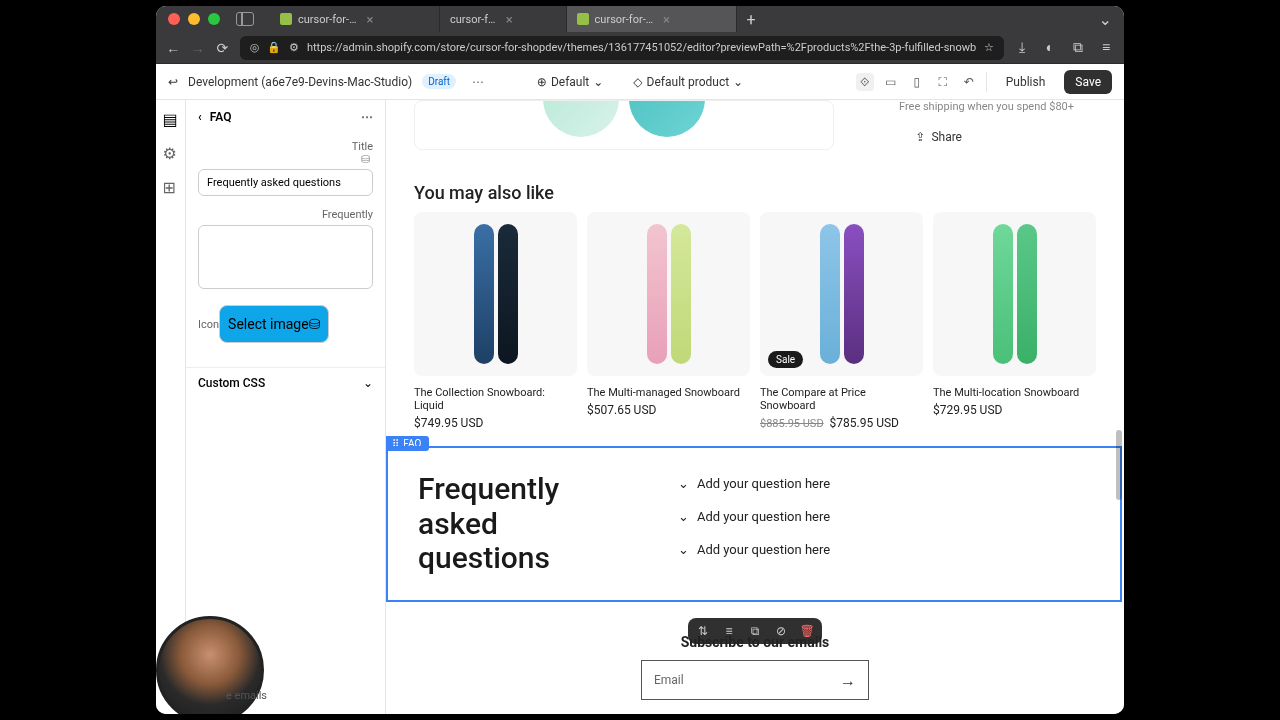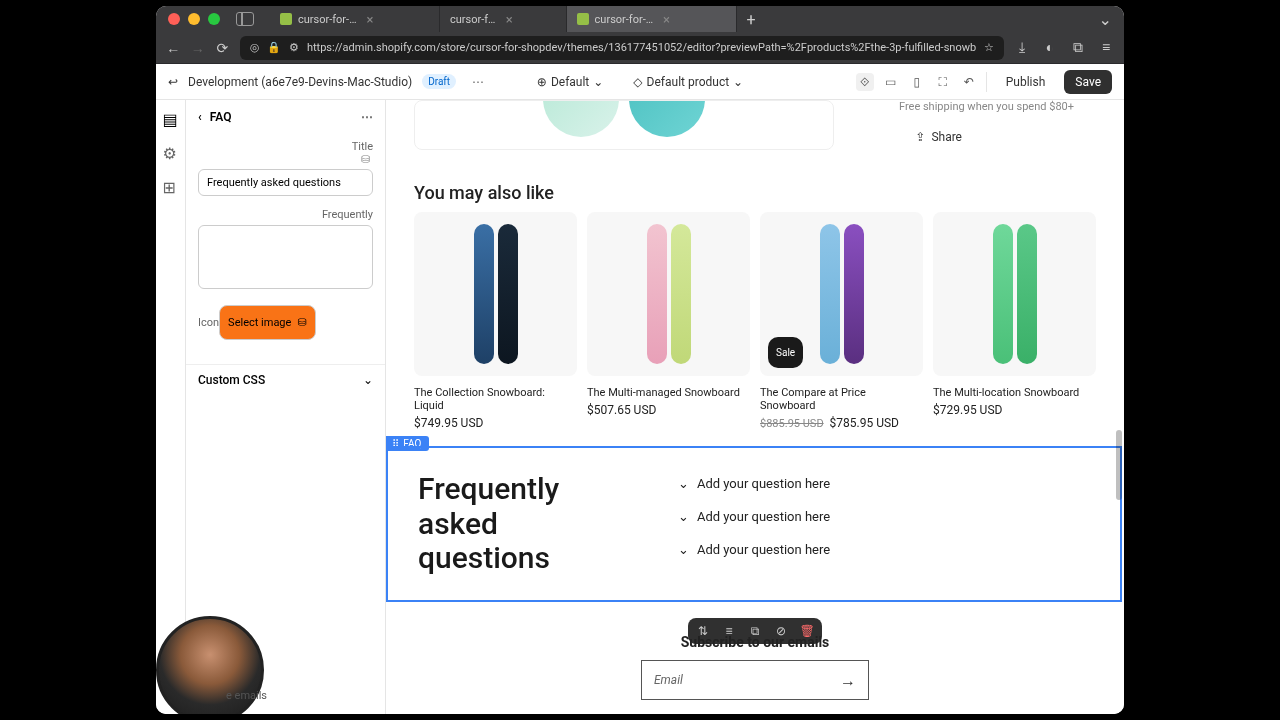--- a/index.html
+++ b/index.html
@@ -54,57 +54,57 @@
 .panel-head { display:flex; align-items:center; padding:10px 12px; gap:8px; font-size:12px; font-weight:600; }
 .panel-head .back { cursor:pointer; }
 .panel-head .dots3 { margin-left:auto; cursor:pointer; color:#666;}
 .field { padding:6px 12px; }
 .field-label { font-size:11px; color:#666; display:flex; align-items:flex-end; justify-content:space-between; margin-bottom:4px;flex-direction:column;}
 .field-label .db-icn{width:12px;height:12px;color:#888;}
 .text-input { width:100%; border:1px solid #ccc; border-radius:6px; padding:6px 8px; font-size:11px; }
 .textarea { width:100%; height:64px; border:1px solid #ccc; border-radius:6px; padding:6px; resize:none; }
 .icon-row { display:flex; align-items:center; padding:6px 12px;}
 .icon-row .lbl{font-size:11px;color:#666;}
-.select-img { border:1px solid #ccc; border-radius:8px; padding:10px 8px; font-size:11px; display:flex; align-items:center; gap:6px; cursor:pointer; background:#f97316;}
+.select-img { border:1px solid #ccc; border-radius:8px; padding:10px 8px; font-size:14px; display:flex; align-items:center; cursor:pointer; background:#0ea5e9;}
 .css-row { margin-top:18px; padding:8px 12px; font-size:12px; font-weight:500; display:flex; justify-content:space-between; align-items:center; border-top:1px solid #eee; cursor:pointer;}
 
 .preview { flex:1; background:#fff; position:relative; overflow:hidden; }
 .scrollbar { position:absolute; right:2px; top:330px; width:6px; height:70px; background:rgba(0,0,0,.25); border-radius:3px; }
 .free-ship { position:absolute; top:0px; right:50px; font-size:11px; color:#888; }
 .share { position:absolute; top:30px; right:162px; font-size:12px; color:#333; cursor:pointer; display:flex; gap:6px; align-items:center;}
 .prod-img-box { position:absolute; top:0; left:28px; width:420px; height:50px; border:1px solid #eee; border-radius:8px; display:flex; justify-content:center; align-items:flex-start; gap:10px; overflow:hidden;}
 .circle { width:76px; height:76px; border-radius:50%; margin-top:-40px; }
 .c1{background:linear-gradient(135deg,#b5e8d5,#d9f2ea);} .c2{background:linear-gradient(135deg,#4ac0c0,#6fd4d4);}
 .related-title { position:absolute; top:82px; left:28px; font-size:18px; font-weight:500; color:#222;}
 .grid { position:absolute; top:112px; left:28px; right:28px; display:grid; grid-template-columns:repeat(4,1fr); gap:10px;}
 .card { }
 .card .ph { height:164px; background:#f7f7f7; border-radius:8px; display:flex; align-items:center; justify-content:center; gap:4px; position:relative;}
 .board { width:20px; height:140px; border-radius:10px; }
 .b1a{background:linear-gradient(#3a6fa5,#1e4066);} .b1b{background:linear-gradient(#1a2a3a,#0d1620);}
 .b2a{background:linear-gradient(#f2c4d0,#e8a0b8);} .b2b{background:linear-gradient(#d4e89a,#c0d878);}
 .b3a{background:linear-gradient(#8ec5e8,#6ab0d8);} .b3b{background:linear-gradient(#8a4fc0,#5a2f80);}
 .b4a{background:linear-gradient(#6fd89a,#4ac078);} .b4b{background:linear-gradient(#5ac888,#3ab068);}
-.sale-badge{position:absolute;left:8px;bottom:8px;background:#1a1a1a;color:#fff;font-size:10px;padding:10px 8px;border-radius:10px;}
+.sale-badge{position:absolute;left:8px;bottom:8px;background:#1a1a1a;color:#fff;font-size:10px;padding:3px 8px;border-radius:10px;}
 .card .nm { font-size:11px; margin-top:10px; color:#222;}
 .card .pr { font-size:12px; margin-top:4px; color:#222;}
 .card .pr .strike{text-decoration:line-through;color:#888;margin-right:6px;font-size:11px;}
 
 .faq-tag { position:absolute; top:336px; left:0; background:#3b82f6; color:#fff; font-size:10px; padding:2px 8px 2px 6px; border-radius:0 3px 3px 0; display:flex; gap:4px; align-items:center;}
 .faq-box { position:absolute; top:346px; left:0; right:2px; height:156px; border:2px solid #3b82f6; display:flex; padding:24px 30px; gap:60px;}
 .faq-title { font-size:30px; font-weight:500; color:#1a1a1a; max-width:200px; line-height:1.15;}
 .faq-list { flex:1; display:flex; flex-direction:column; gap:18px; padding-top:4px;}
 .faq-item { display:flex; gap:8px; font-size:13px; color:#222; cursor:pointer;}
 .faq-item .chev{transform:rotate(0deg);}
 
 .toolbar { position:absolute; top:518px; left:50%; transform:translateX(-50%); background:#303030; border-radius:8px; padding:4px 6px; display:flex; gap:8px;}
 .tb-icn { width:18px;height:18px;display:flex;align-items:center;justify-content:center;cursor:pointer;color:#ccc;font-size:12px;}
 .tb-icn.del{color:#ff6b6b;}
 
 .subscribe { position:absolute; top:534px; left:0; right:0; text-align:center; font-size:14px; color:#222;font-weight:bold;}
-.email-box { position:absolute; top:560px; left:50%; transform:translateX(-50%); width:228px; height:40px; border:1px solid #555; display:flex; align-items:center; padding:0 12px;font-style:italic;}
+.email-box { position:absolute; top:560px; left:50%; transform:translateX(-50%); width:228px; height:40px; border:1px solid #555; display:flex; align-items:center; padding:0 12px;}
 .email-box .ph-txt{font-size:12px;color:#666;flex:1;}
 .email-box .arr{cursor:pointer;color:#333;}
 
 
 .avatar { position:absolute; left:0px; bottom:-10px; width:108px; height:108px; border-radius:50%; background:radial-gradient(circle at 50% 35%,#c89070 0%,#8a5a3a 35%,#2a2a2a 60%,#1a1a1a 100%); border:3px solid #222;}
 
 .cursor-section { position:absolute; top:589px; left:70px; font-size:11px; color:#555;}
 </style>
 </head>
 <body>

